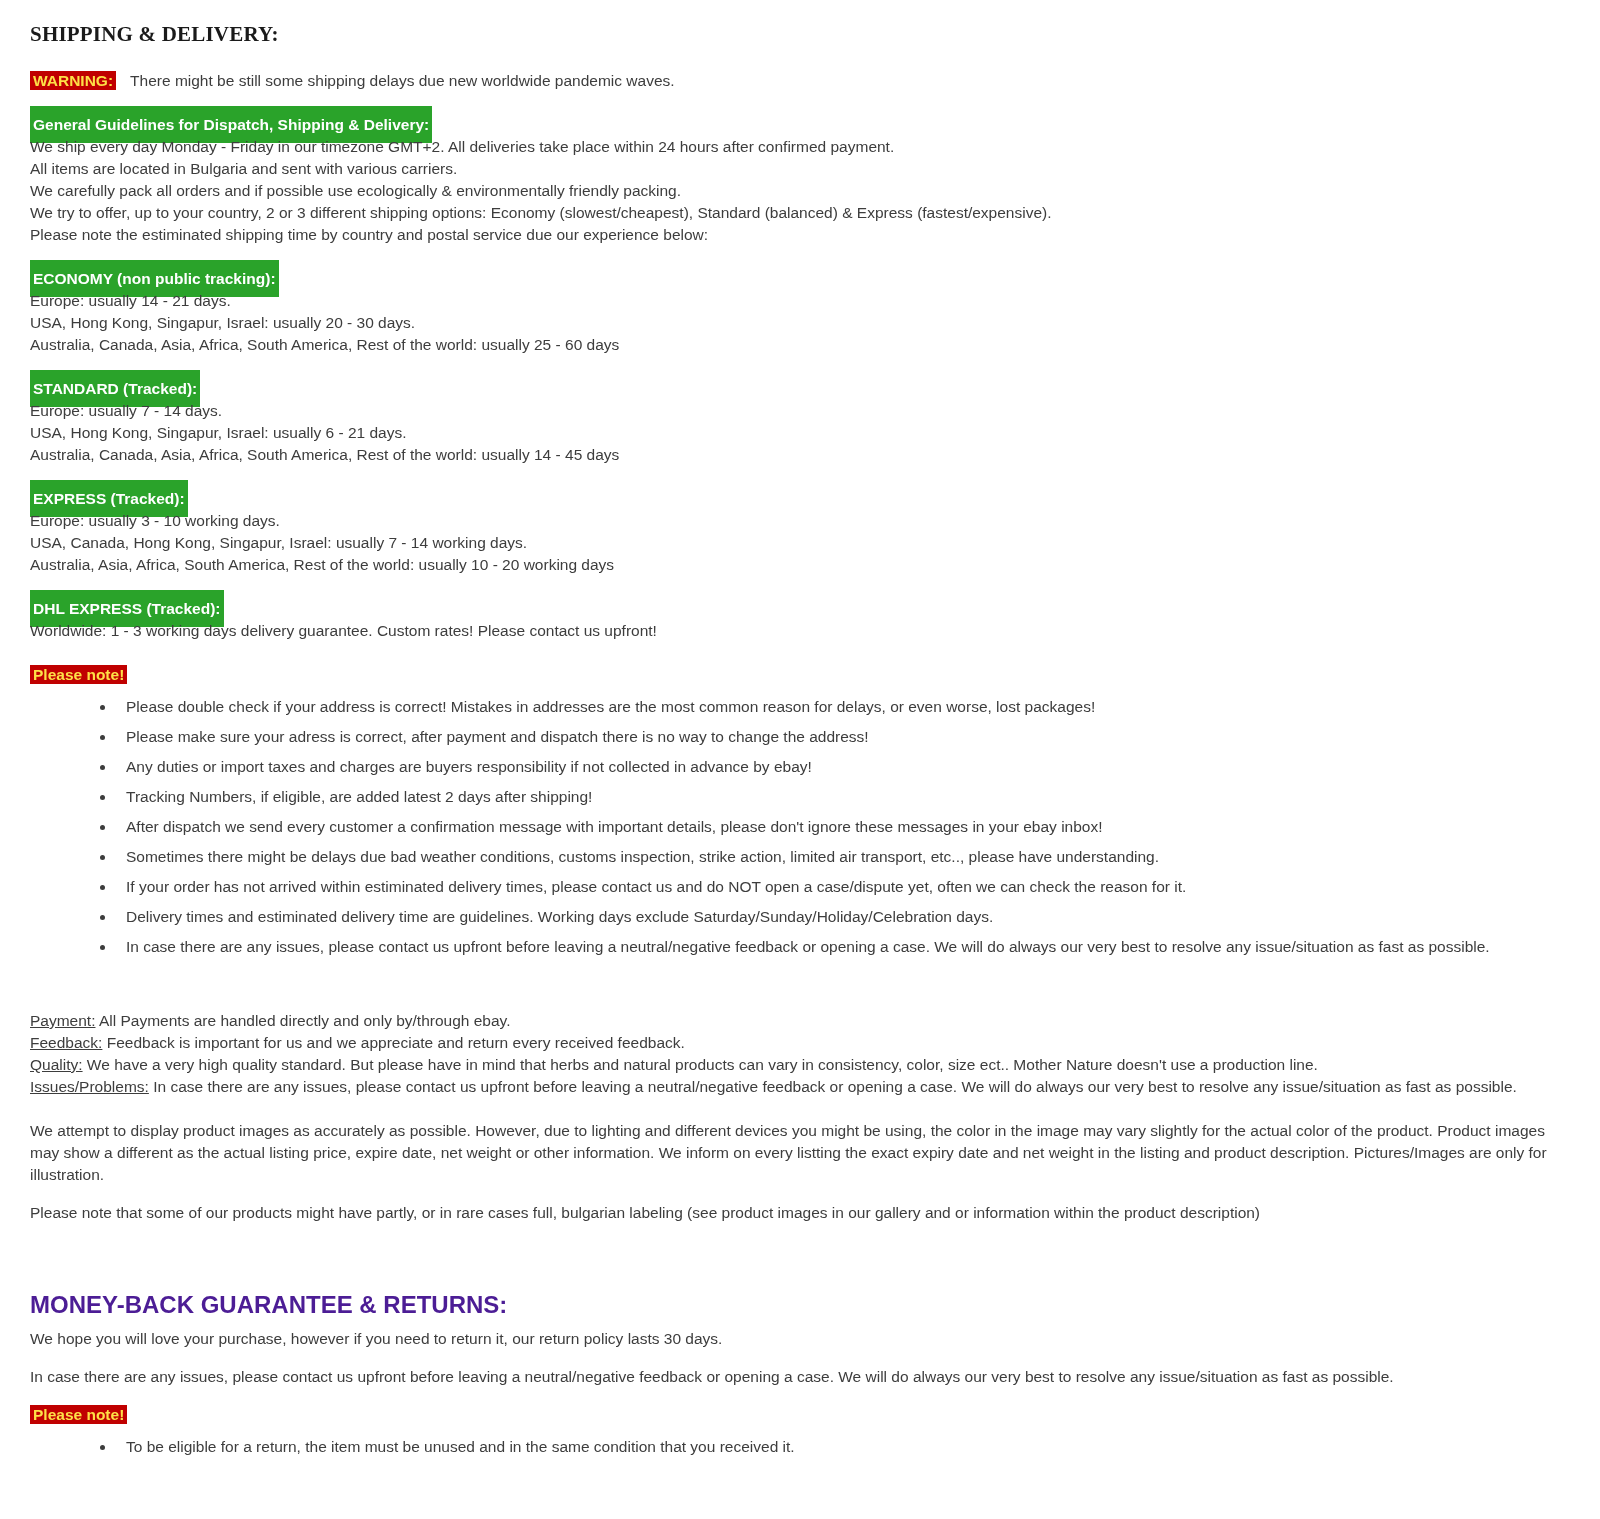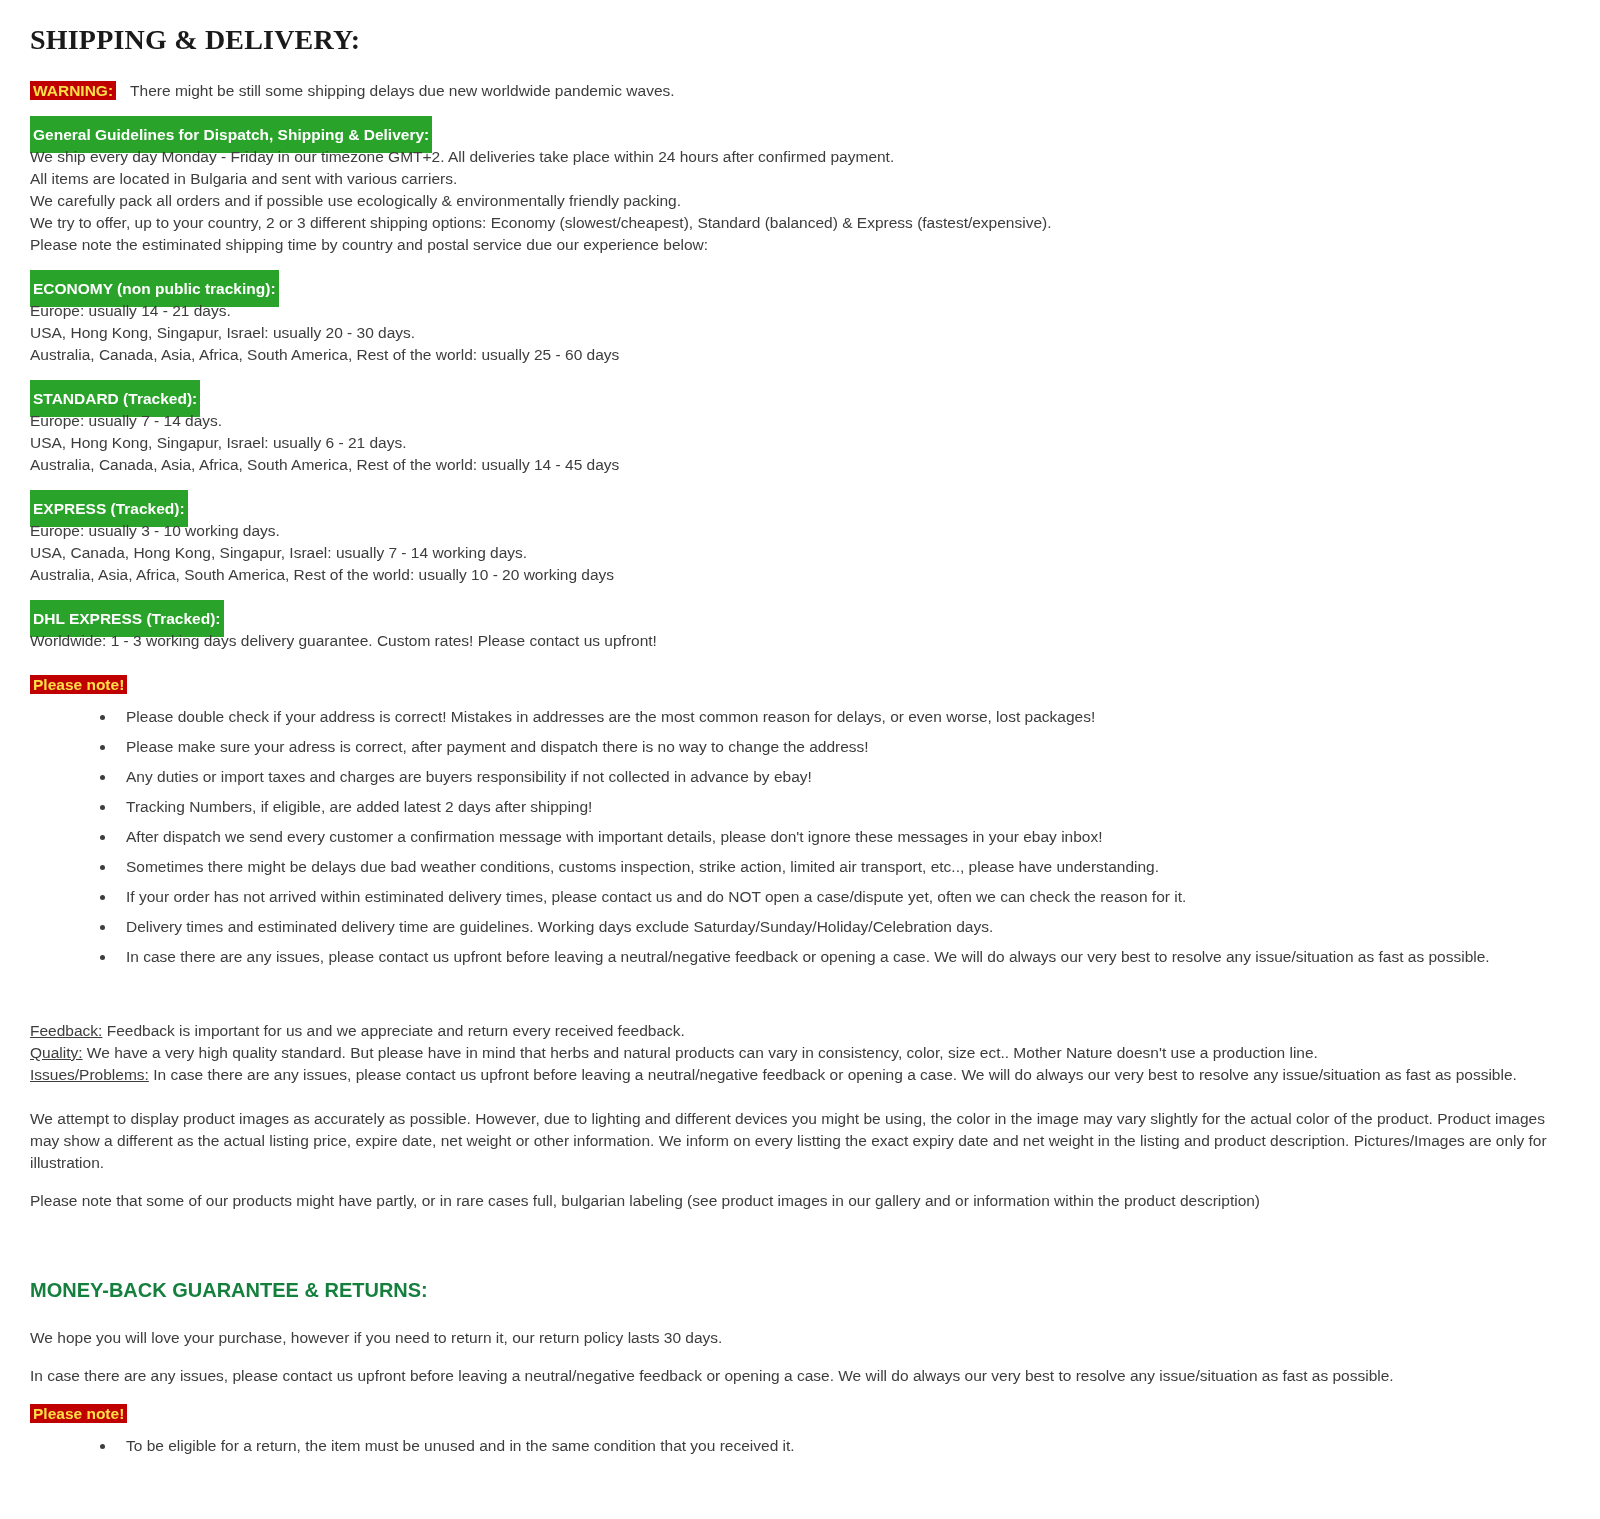--- a/index.html
+++ b/index.html
@@ -14,32 +14,32 @@
     font-size: 15.5px;
     line-height: 1.42;
   }
   .page {
     width: 1600px;
     box-sizing: border-box;
     padding: 14px 30px 30px 30px;
   }
   h1.section-serif {
     font-family: "Liberation Serif", serif;
-    font-size: 28px;
+    font-size: 21px;
     font-weight: bold;
     color: #1a1a1a;
     margin: 6px 0 20px 0;
     letter-spacing: 0.2px;
   }
   h1.section-sans {
     font-family: "Liberation Sans", sans-serif;
-    font-size: 20px;
+    font-size: 24px;
     font-weight: bold;
-    color: #15803d;
-    margin: 26px 0 23px 0;
+    color: #4c1d95;
+    margin: 26px 0 6px 0;
   }
   .hl-red {
     background: #c00000;
     color: #fde047;
     font-weight: bold;
     padding: 1px 3px;
     display: inline;
   }
   .hl-green {
     background: #2aa32a;
@@ -143,20 +143,21 @@
     <li>Sometimes there might be delays due bad weather conditions, customs inspection, strike action, limited air transport, etc.., please have understanding.</li>
     <li>If your order has not arrived within estiminated delivery times, please contact us and do NOT open a case/dispute yet, often we can check the reason for it.</li>
     <li>Delivery times and estiminated delivery time are guidelines. Working days exclude Saturday/Sunday/Holiday/Celebration days.</li>
     <li>In case there are any issues, please contact us upfront before leaving a neutral/negative feedback or opening a case. We will do always our very best to resolve any issue/situation as fast as possible.</li>
   </ul>
 
   <div class="spacer-lg"></div>
 
 
   <div class="block tight">
+    <span class="line"><span class="uline">Payment:</span><span> All Payments are handled directly and only by/through ebay.</span></span>
     <span class="line"><span class="uline">Feedback:</span><span> Feedback is important for us and we appreciate and return every received feedback.</span></span>
     <span class="line"><span class="uline">Quality:</span><span> We have a very high quality standard. But please have in mind that herbs and natural products can vary in consistency, color, size ect.. Mother Nature doesn't use a production line.</span></span>
     <span class="line"><span class="uline">Issues/Problems:</span><span> In case there are any issues, please contact us upfront before leaving a neutral/negative feedback or opening a case. We will do always our very best to resolve any issue/situation as fast as possible.</span></span>
   </div>
 
   <div class="para">We attempt to display product images as accurately as possible. However, due to lighting and different devices you might be using, the color in the image may vary slightly for the actual color of the product. Product images may show a different as the actual listing price, expire date, net weight or other information. We inform on every listting the exact expiry date and net weight in the listing and product description. Pictures/Images are only for illustration.</div>
   <div class="para">Please note that some of our products might have partly, or in rare cases full, bulgarian labeling (see product images in our gallery and or information within the product description)</div>
 
   <div class="spacer-md"></div>
 

